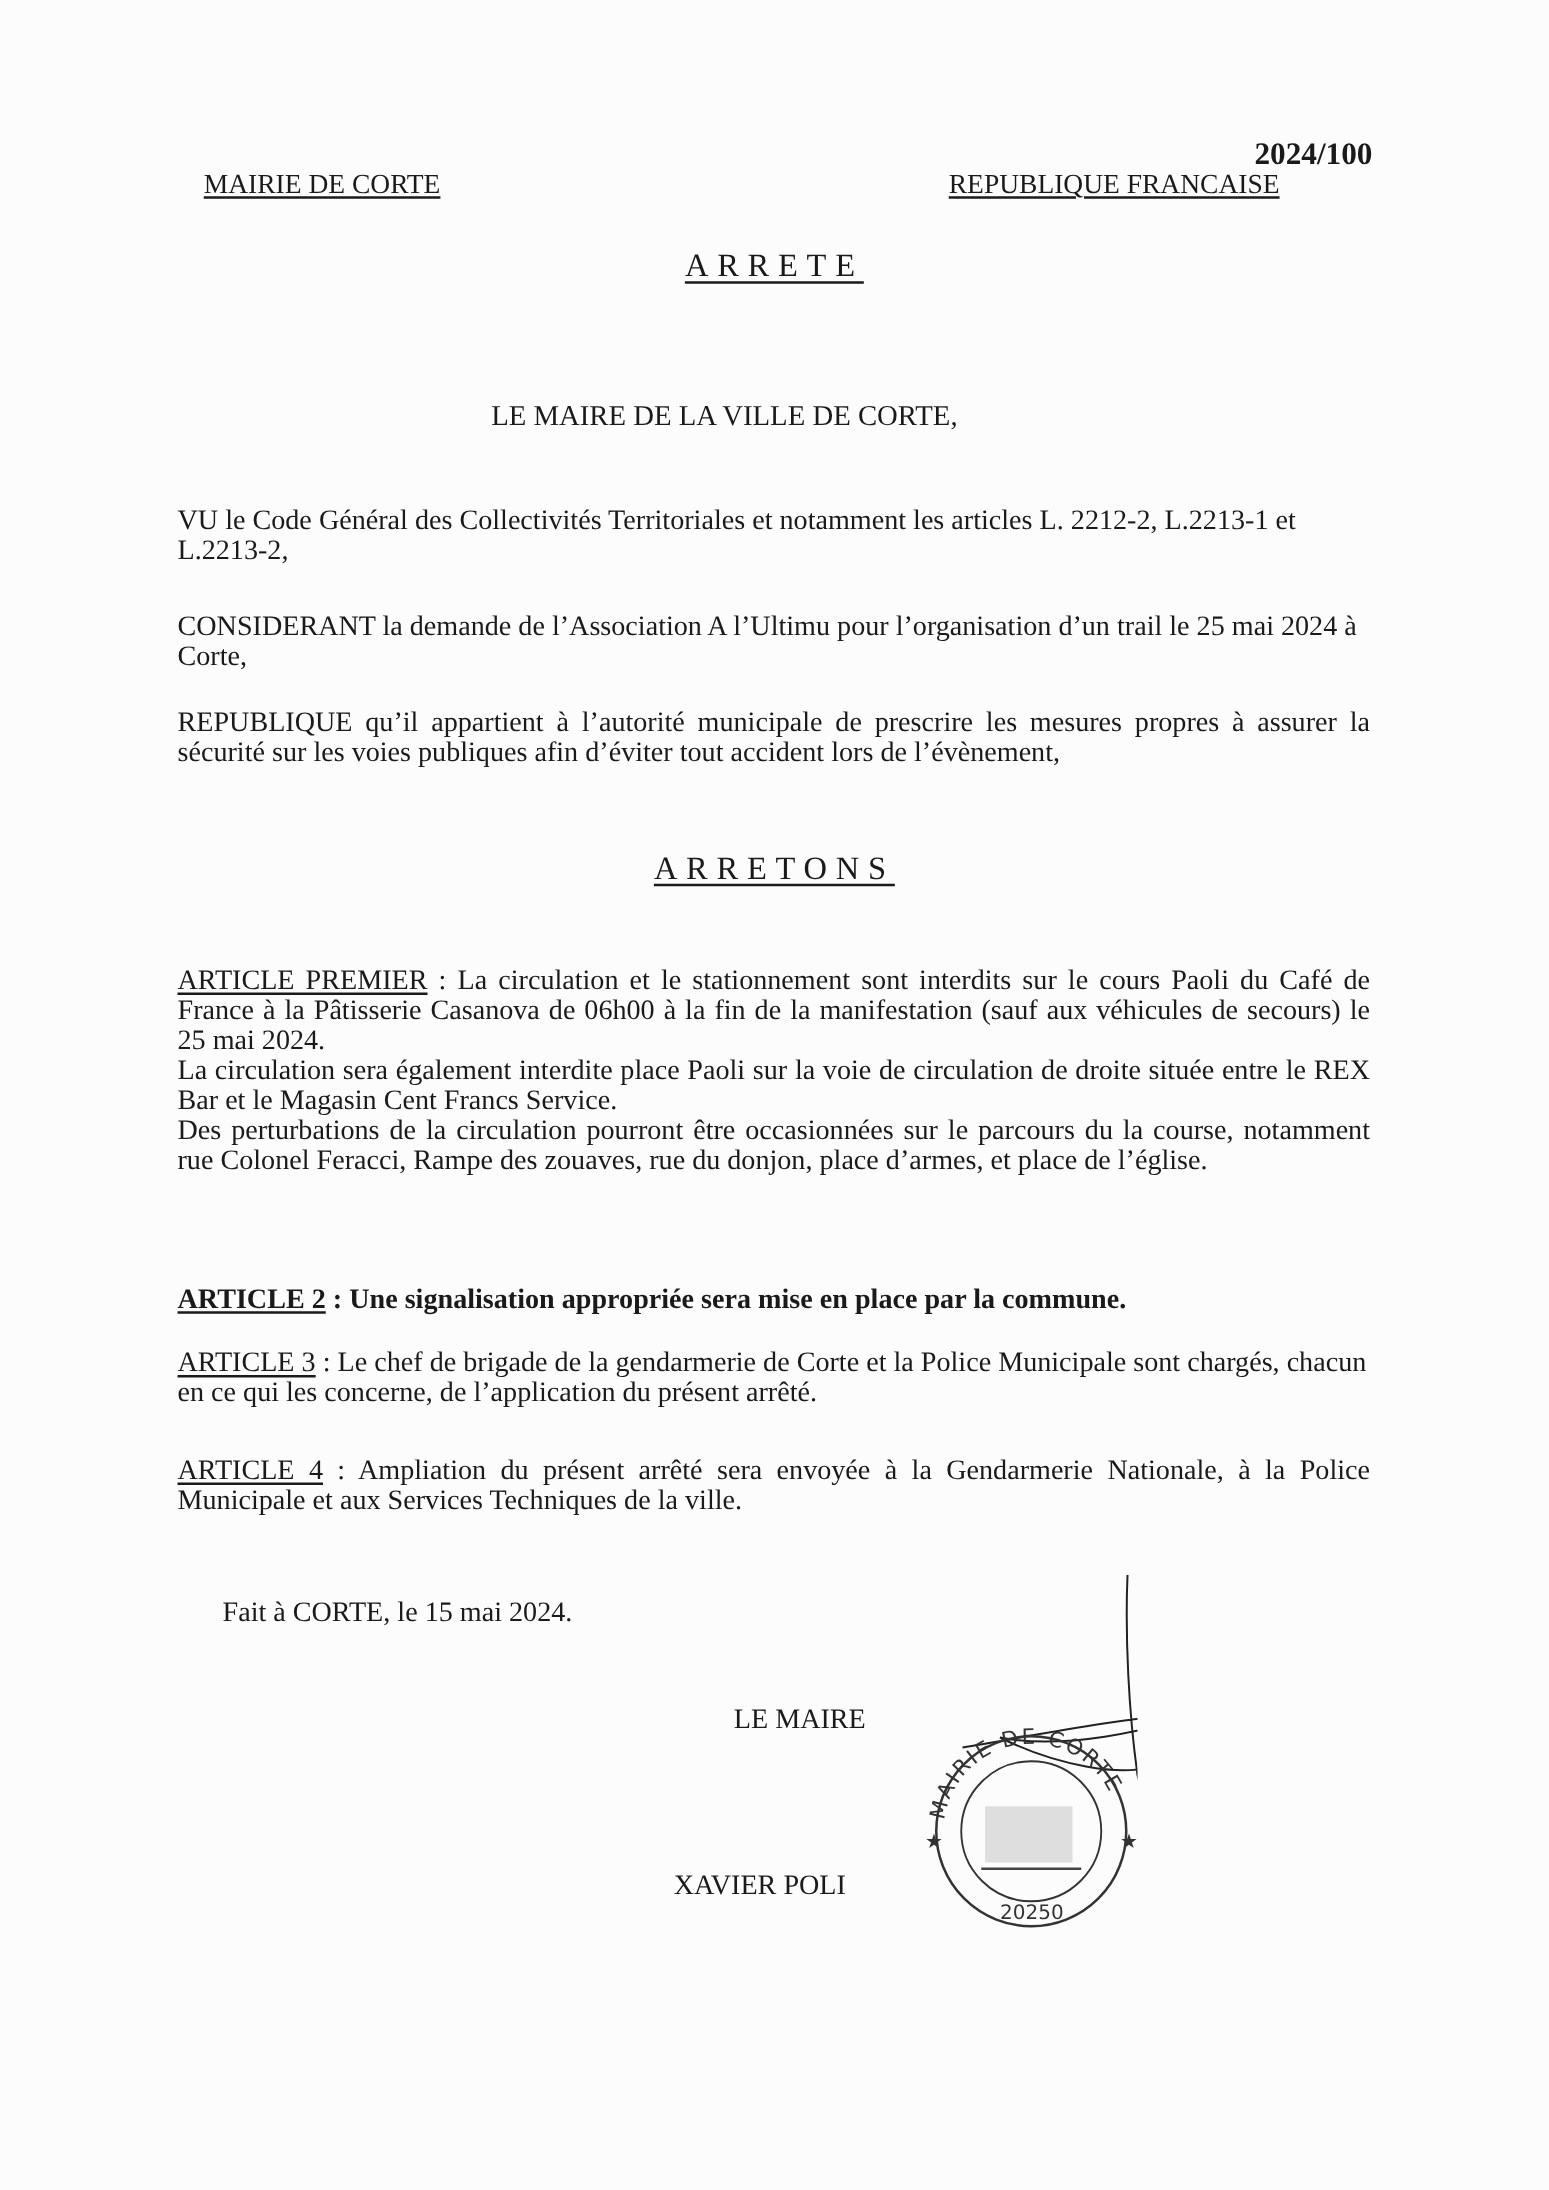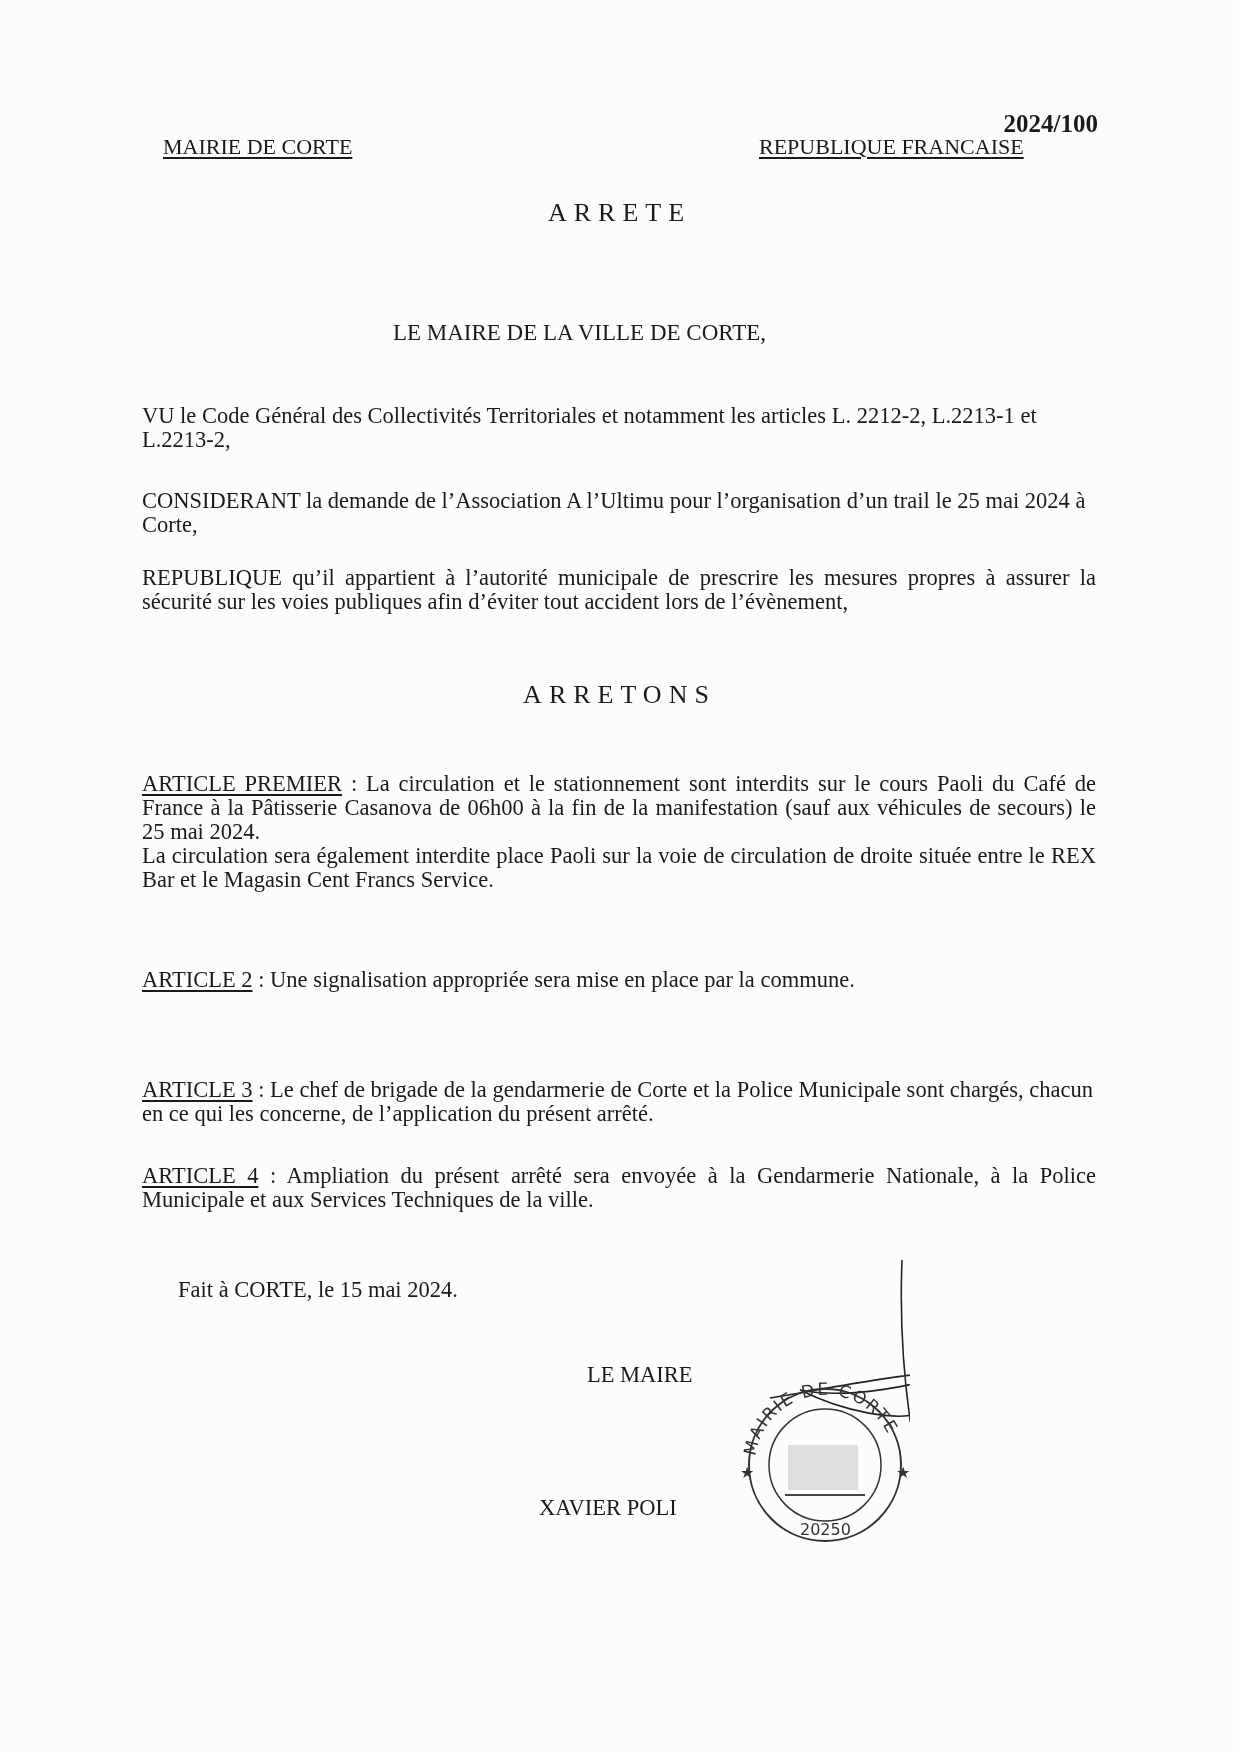--- a/index.html
+++ b/index.html
@@ -9,35 +9,35 @@
     color: #1a1a1a;
     font-family: "Liberation Serif", "DejaVu Serif", serif;
     position: relative;
     overflow: hidden;
   }
   .abs { position: absolute; }
   .ref { top: 62px; right: 141px; font-weight: bold; font-size: 25px; margin-top: 48px; }
   .hdr { top: 134px; font-size: 22px; text-decoration: underline; text-underline-offset: 3px; }
   .hdr-left { left: 163px; }
   .hdr-right { left: 759px; }
-  .title { left: 0; width: 1239px; text-align: center; font-size: 26px; letter-spacing: 7px; text-underline-offset: 4px; }
+  .title { left: 0; width: 1239px; text-align: center; font-size: 26px; letter-spacing: 7px; text-decoration: underline; text-underline-offset: 4px; }
   .t-arrete { top: 198px; }
   .t-arretons { top: 680px; }
   .maire { top: 320px; left: 0; width: 1159px; text-align: center; font-size: 23px; }
   .para {
     left: 142px; width: 954px;
     font-size: 22.5px; line-height: 24px;
     text-align: justify;
   }
   .p-vu { top: 404px; text-align: left; }
   .p-c1 { top: 489px; text-align: left; }
   .p-c2 { top: 566px; }
   .art { text-decoration: underline; text-underline-offset: 3px; }
   .a1 { top: 772px; }
-  .a2 { top: 968px; }
+  .a2 { top: 1027px; font-weight: bold; }
   .a3 { top: 1078px; text-align: left; }
   .a4 { top: 1164px; }
   .line { display: block; }
   .fait { top: 1277px; left: 142px; font-size: 22.5px; margin-left: 36px; }
   .lemaire { top: 1362px; left: 587px; font-size: 22.5px; }
   .signame { top: 1495px; left: 539px; font-size: 22.5px; }
   .stamp { left: 720px; top: 1250px; width: 190px; height: 300px; }
 </style>
 </head>
 <body>
@@ -51,20 +51,21 @@
 
 <div class="abs para p-vu">VU le Code Général des Collectivités Territoriales et notamment les articles L. 2212-2, L.2213-1 et L.2213-2,</div>
 <div class="abs para p-c1">CONSIDERANT la demande de l’Association A l’Ultimu pour l’organisation d’un trail le 25 mai 2024 à Corte,</div>
 <div class="abs para p-c2">REPUBLIQUE qu’il appartient à l’autorité municipale de prescrire les mesures propres à assurer la sécurité sur les voies publiques afin d’éviter tout accident lors de l’évènement,</div>
 
 <div class="abs title t-arretons">ARRETONS</div>
 
 <div class="abs para a1">
   <span class="line"><span class="art">ARTICLE PREMIER</span><span> : </span><span>La circulation et le stationnement sont interdits sur le cours Paoli du Café de France à la Pâtisserie Casanova de 06h00 à la fin de la manifestation (sauf aux véhicules de secours) le 25 mai 2024.</span></span>
   <span class="line">La circulation sera également interdite place Paoli sur la voie de circulation de droite située entre le REX Bar et le Magasin Cent Francs Service.</span>
+  <span class="line">Des perturbations de la circulation pourront être occasionnées sur le parcours du la course, notamment rue Colonel Feracci, Rampe des zouaves, rue du donjon, place d’armes, et place de l’église.</span>
 </div>
 
 <div class="abs para a2"><span class="art">ARTICLE 2</span><span> : </span><span>Une signalisation appropriée sera mise en place par la commune.</span></div>
 
 <div class="abs para a3"><span class="art">ARTICLE 3</span><span> : </span><span>Le chef de brigade de la gendarmerie de Corte et la Police Municipale sont chargés, chacun en ce qui les concerne, de l’application du présent arrêté.</span></div>
 
 <div class="abs para a4"><span class="art">ARTICLE 4</span><span> : </span><span>Ampliation du présent arrêté sera envoyée à la Gendarmerie Nationale, à la Police Municipale et aux Services Techniques de la ville.</span></div>
 
 <div class="abs fait">Fait à CORTE, le 15 mai 2024.</div>
 <div class="abs lemaire">LE MAIRE</div>

